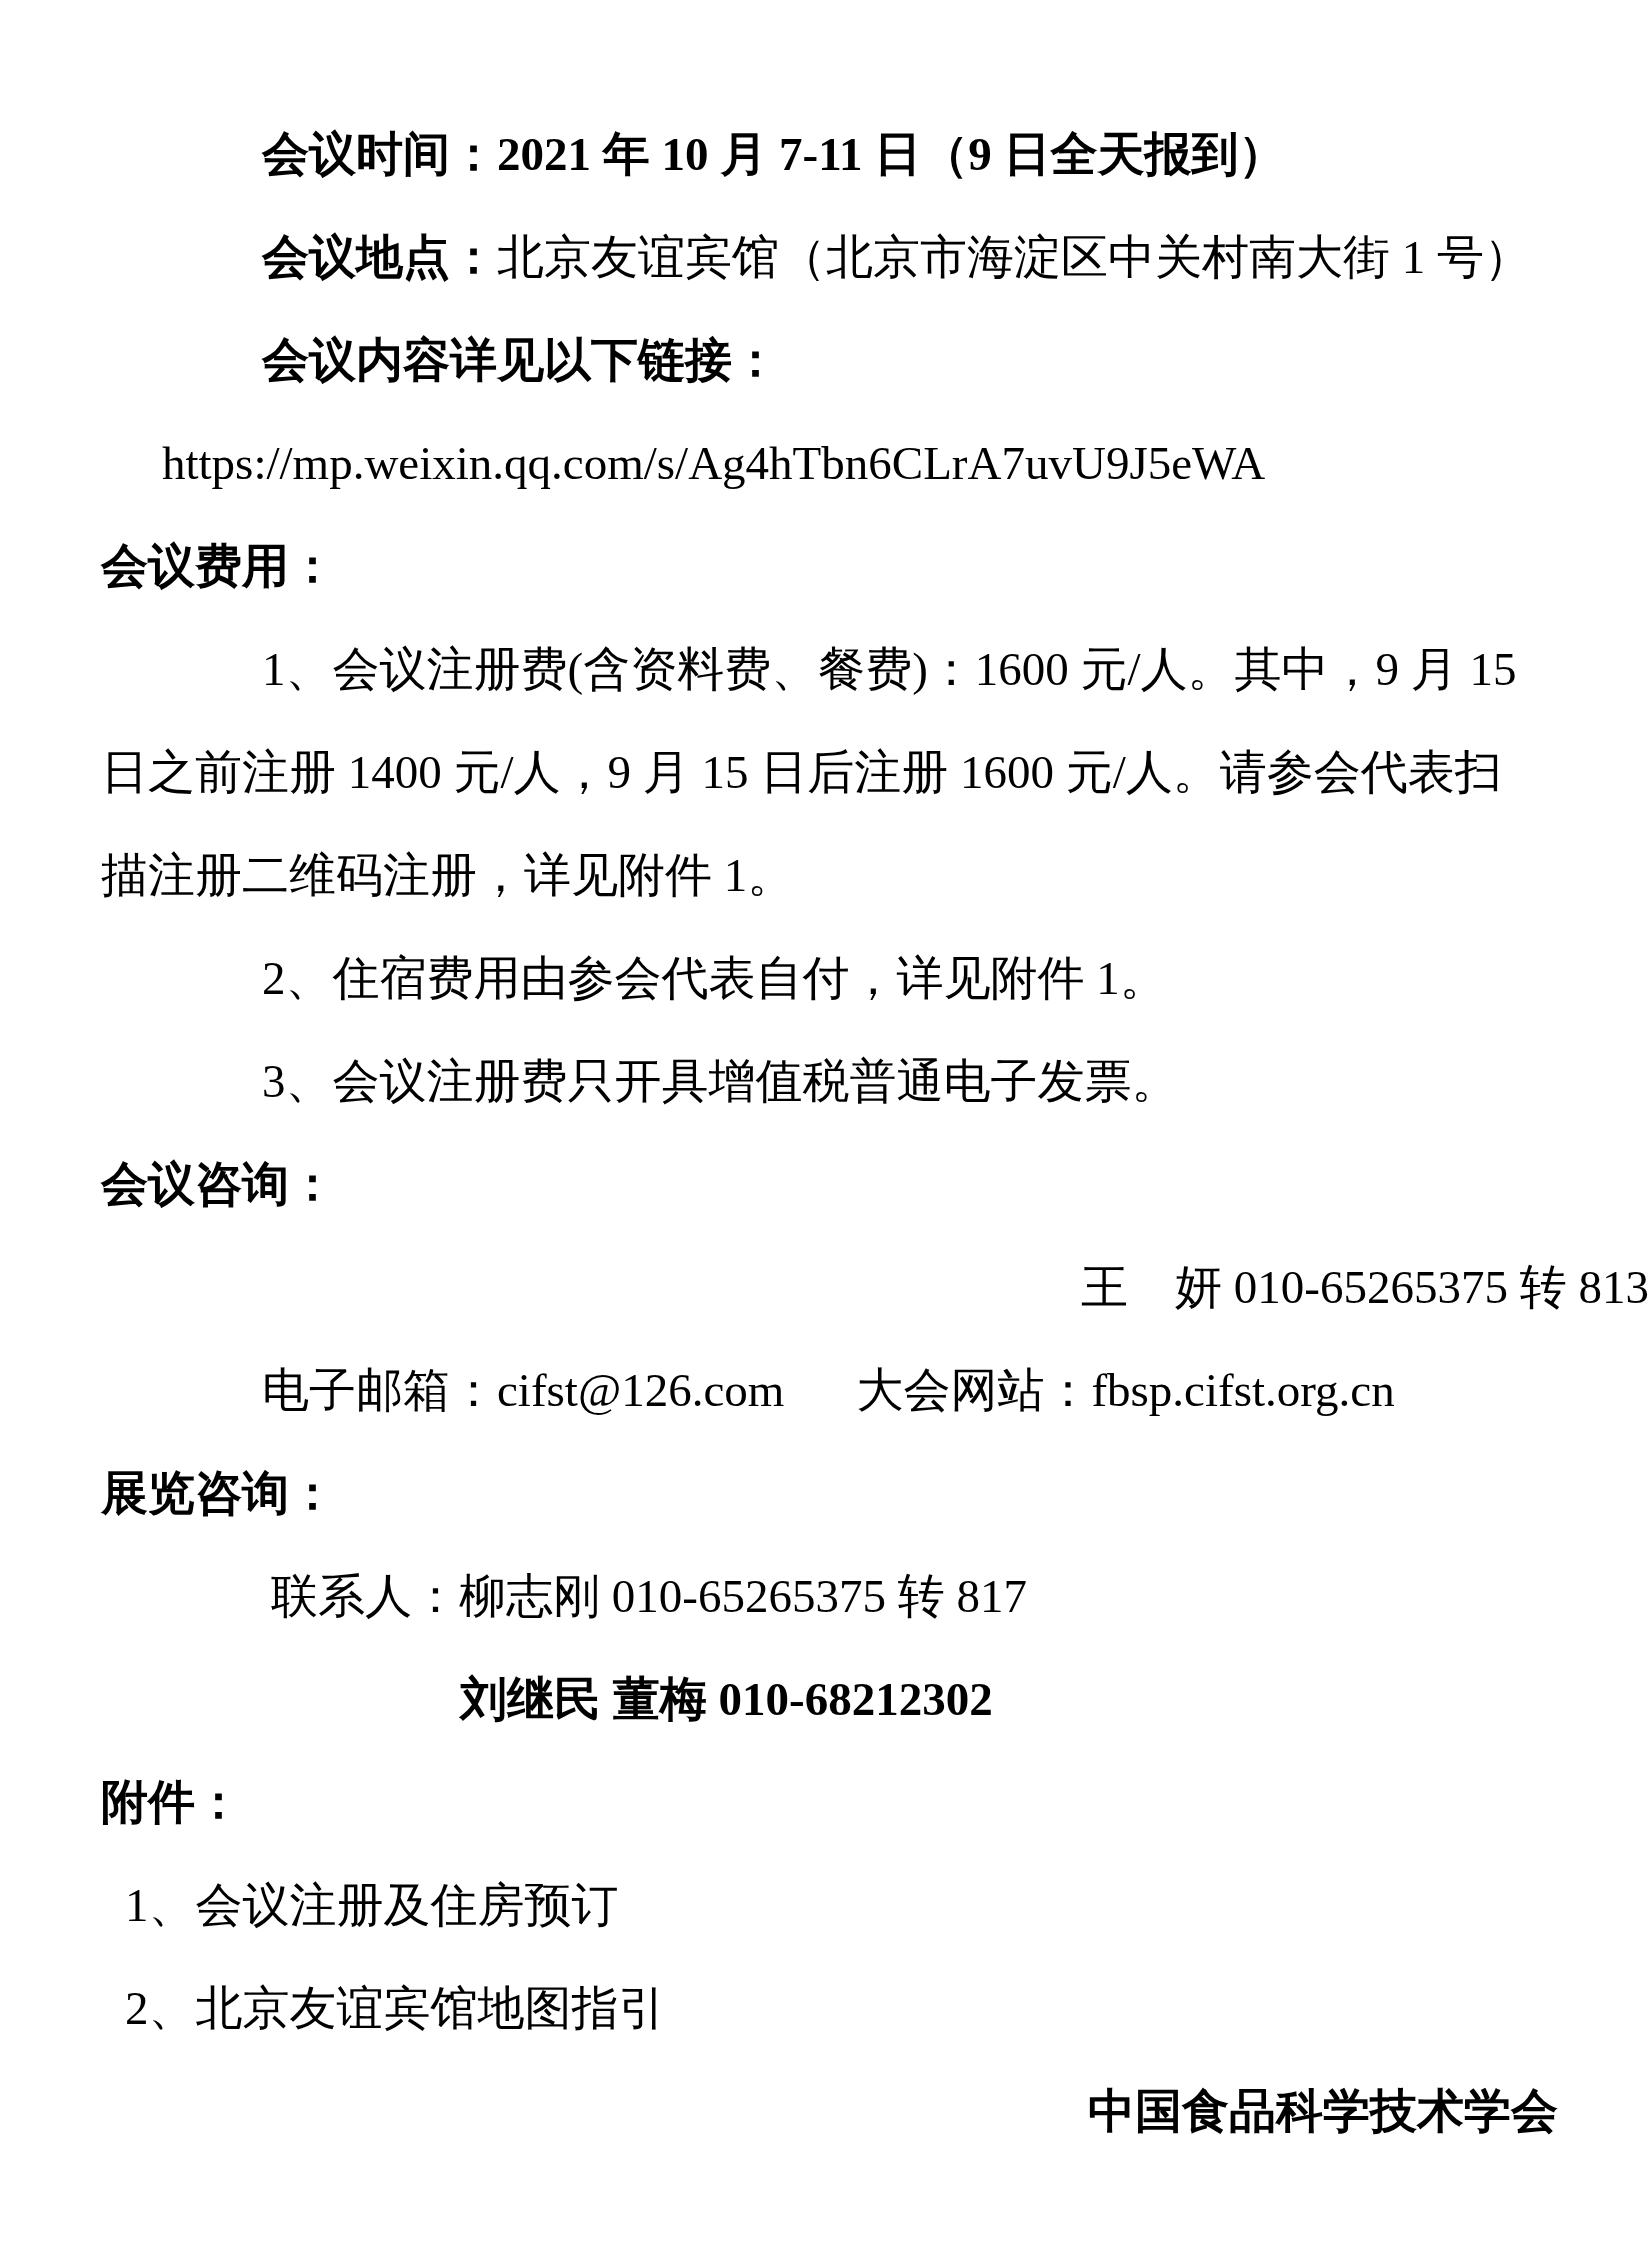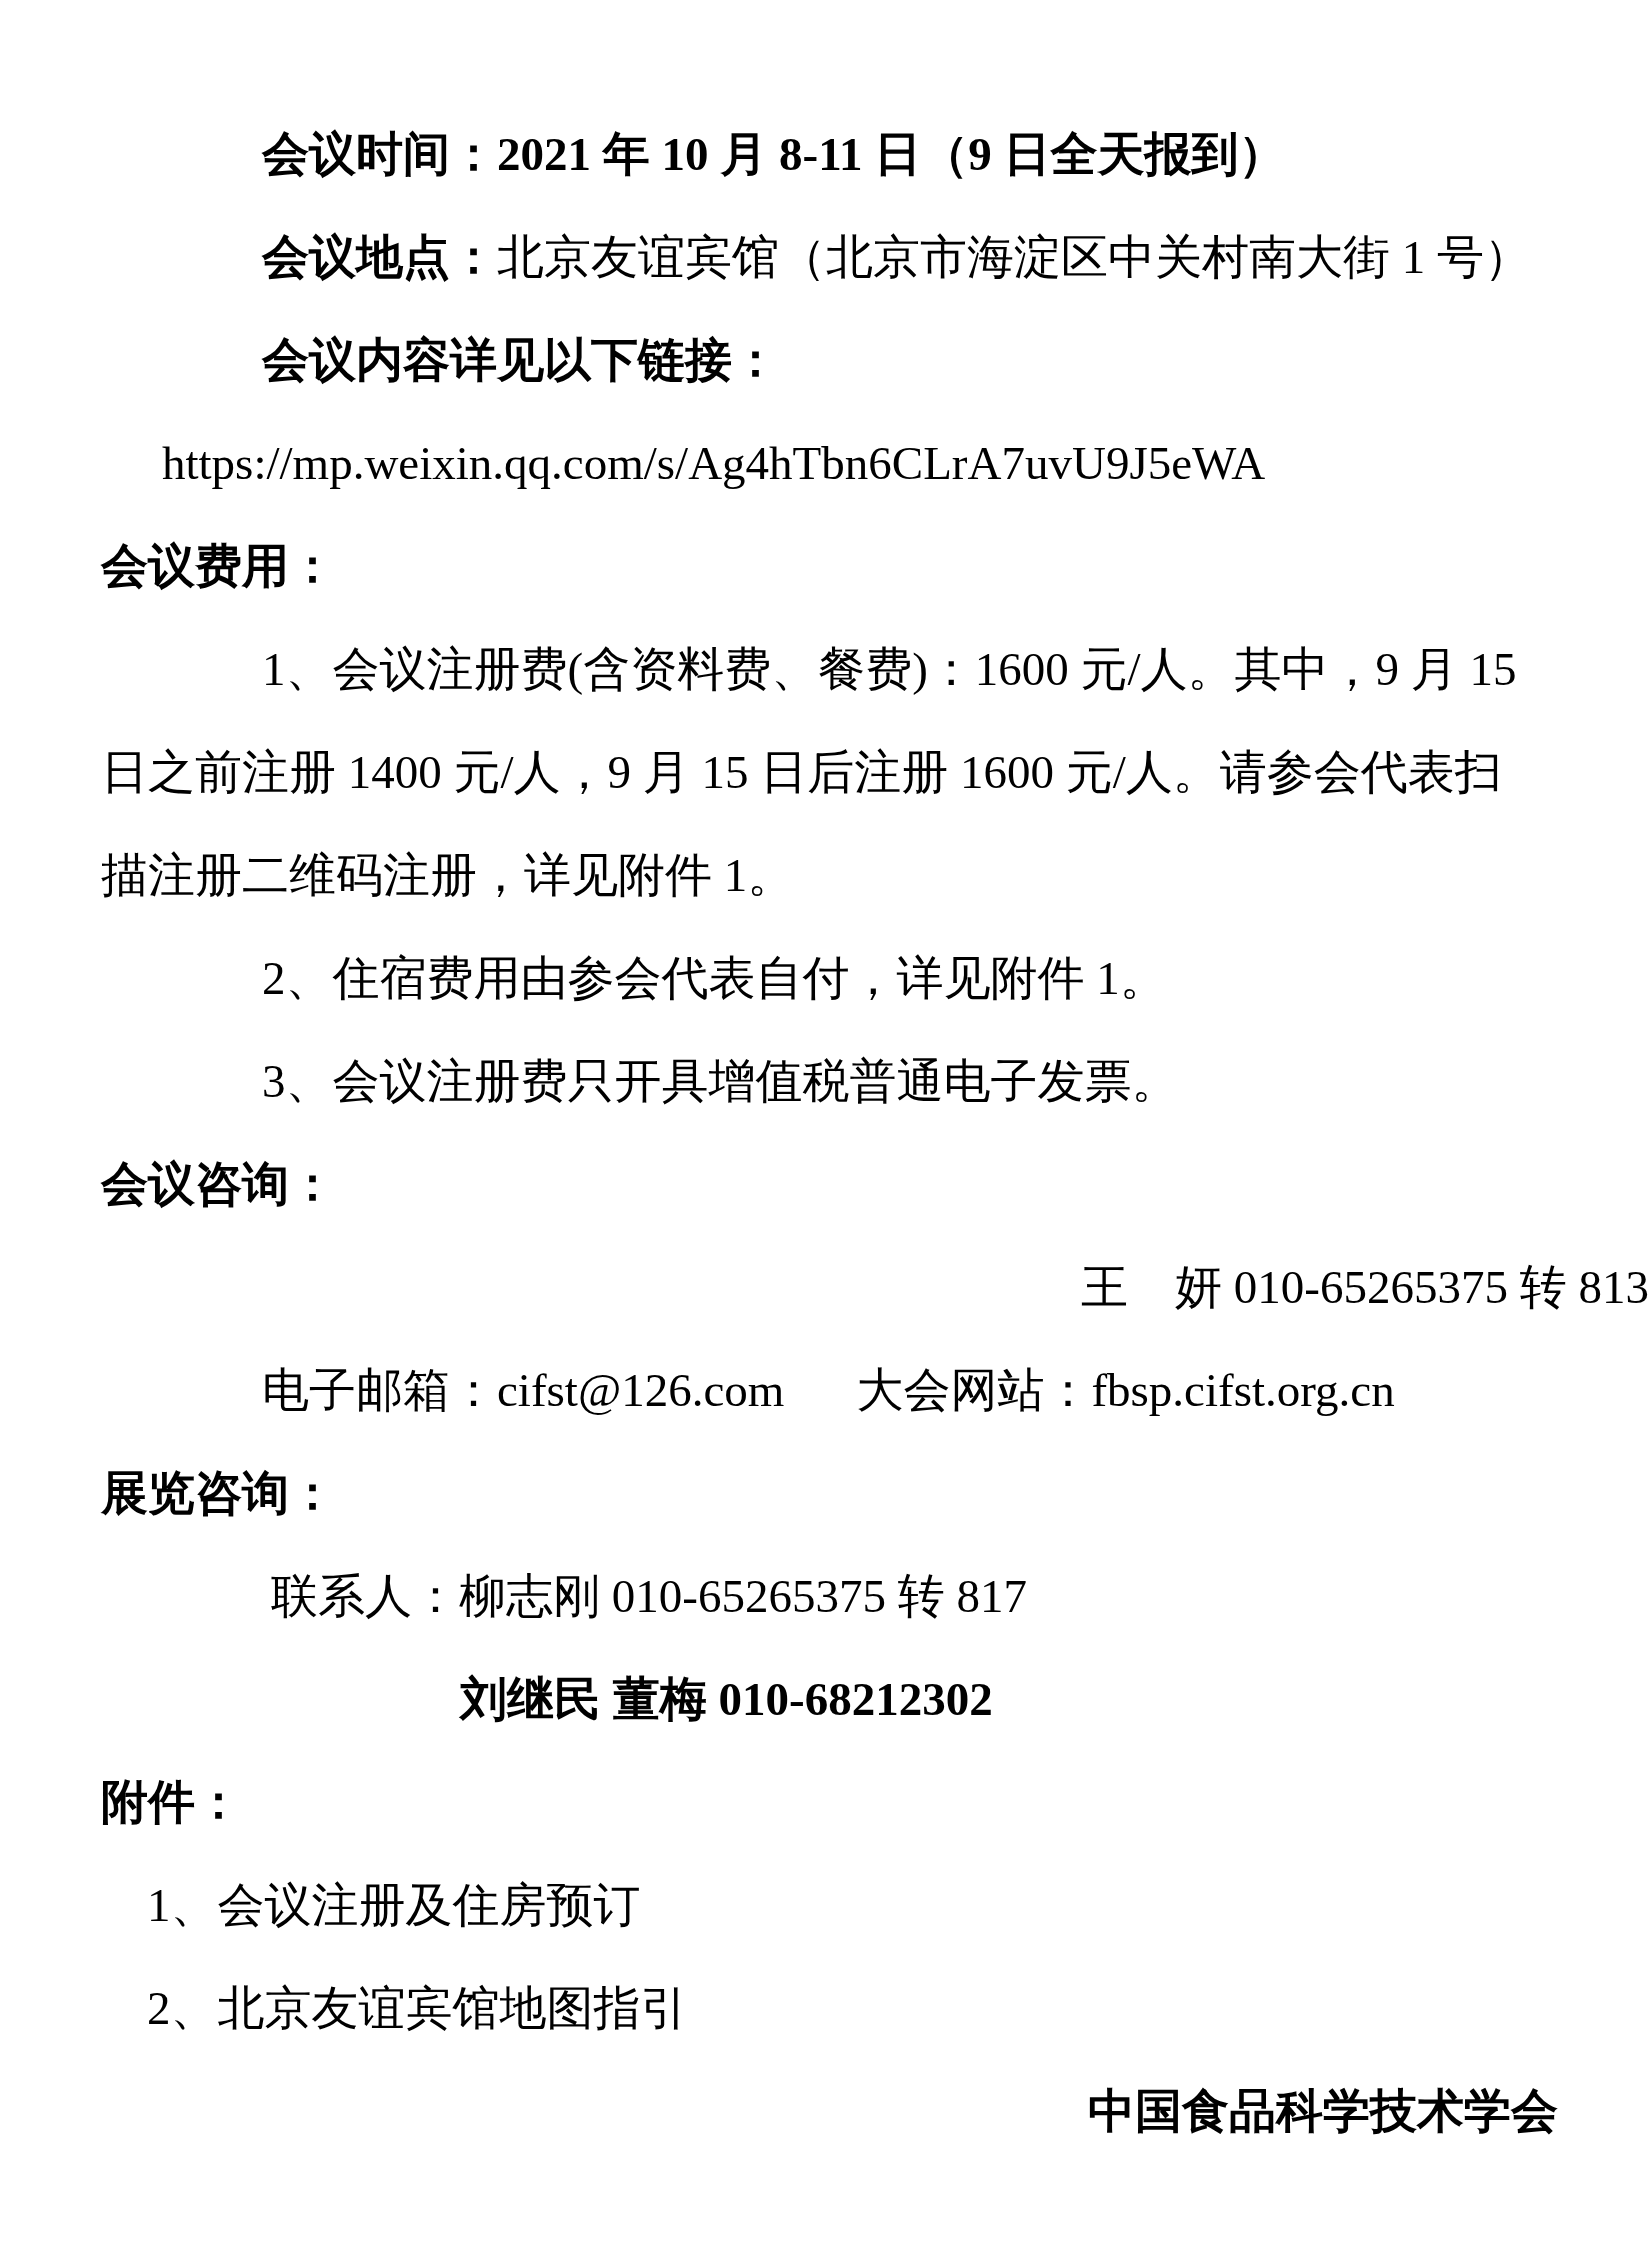--- a/index.html
+++ b/index.html
@@ -24,36 +24,36 @@
     line-height: 103px;
     white-space: pre;
     box-sizing: border-box;
   }
   .bold { font-weight: bold; }
 
   
   .indent-0      { padding-left: 54px;  }  
   .indent-label  { padding-left: 215px;  }  
   .indent-url    { padding-left: 115px;  }  
-  .indent-att    { padding-left: 100px;  }  
+  .indent-att    { padding-left: 78px;  }  
   .indent-name   { padding-left: 403px; text-align: right;  }  
   .indent-label2 { padding-left: 224px;  }  
   .indent-name2  { padding-left: 413px; font-weight: bold;  }  
   .indent-org    { padding-left: 1041px; }  
   .indent-date   { padding-left: 1116px; }  
 
   .ws-gap { margin-left: 72px; }           
 </style>
 </head>
 <body>
 
 <div class="page">
 
   <div class="line indent-label bold">
-    <span>会议时间：</span><span>2021 年 10 月 8-11 日（9 日全天报到）</span>
+    <span>会议时间：</span><span>2021 年 10 月 7-11 日（9 日全天报到）</span>
   </div>
 
   <div class="line indent-label">
     <span class="bold">会议地点：</span><span>北京友谊宾馆（北京市海淀区中关村南大街 1 号）</span>
   </div>
 
   <div class="line indent-label bold">
     <span>会议内容详见以下链接：</span>
   </div>
 

